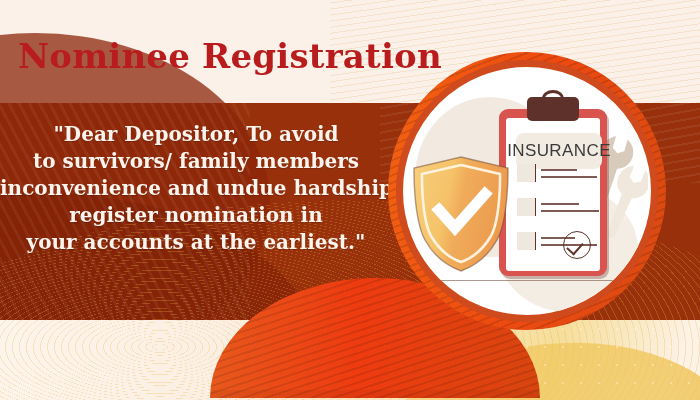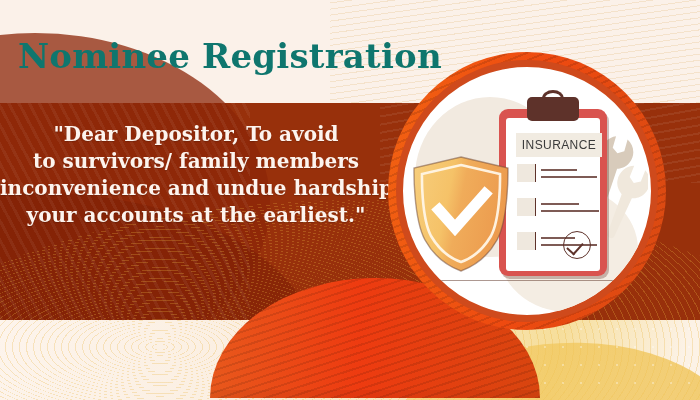--- a/index.html
+++ b/index.html
@@ -88,21 +88,21 @@
     position:absolute;left:320px;top:0;width:380px;height:80px;
     background-image:radial-gradient(rgba(255,255,255,.6) 1px, transparent 1px);
     background-size:18px 18px;
     opacity:.55;
   }
 
   
   .title{
     position:absolute;left:18px;top:36px;
     font-size:34px;font-weight:bold;letter-spacing:.2px;
-    color:#0f766e;
+    color:#b91c1c;
     font-family:"DejaVu Serif", serif;
     white-space:nowrap;
   }
   .body-copy{
     position:absolute;left:0px;top:121px;width:392px;
     text-align:center;
     color:#FDF4EE;
     font-size:20px;line-height:27px;font-weight:bold;
     font-family:"DejaVu Serif", serif;
     text-shadow:0 1px 1px rgba(0,0,0,.18);
@@ -165,26 +165,26 @@
   .clip-head{
     position:absolute;left:50%;top:-12px;transform:translateX(-50%);
     width:52px;height:24px;background:#5E322A;border-radius:5px;
   }
   .clip-head:before{
     content:"";position:absolute;left:50%;top:-7px;transform:translateX(-50%);
     width:16px;height:14px;border:3px solid #5E322A;border-radius:50% 50% 0 0;
     border-bottom:none;background:transparent;
   }
   .clip-title{
-    position:absolute;left:10px;top:15px;width:86px;height:24px;
+    position:absolute;left:10px;top:15px;width:86px;height:36px;
     background:#F1EBE1;
     color:#3A3A3A;
     font-family:"Liberation Sans", sans-serif;
-    font-size:12px;font-weight:normal;letter-spacing:.4px;
-    display:flex;align-items:center;justify-content:center;
+    font-size:17px;font-weight:normal;letter-spacing:.4px;
+    display:flex;align-items:center;justify-content:center;border-radius:8px;
   }
   .check-row{position:absolute;left:11px;width:86px;height:18px;}
   .check-box{
     position:absolute;left:0;top:0;width:18px;height:18px;
     background:#EFE8DE;border-right:1.5px solid #5E322A;
   }
   .check-line{position:absolute;height:1.5px;background:#5E322A;opacity:.8;}
   .stamp{
     position:absolute;right:9px;bottom:12px;width:26px;height:26px;
     border:1.5px solid #5E322A;border-radius:50%;
@@ -221,20 +221,21 @@
     <div class="band-bottom-wave"></div>
     <div class="band-bottom-wave-stripes"></div>
   </div>
 
   <div class="title">Nominee Registration</div>
 
   <div class="body-copy">
     <span class="ln">"Dear Depositor, To avoid</span>
     <span class="ln">to survivors/ family members</span>
     <span class="ln">inconvenience and undue hardship</span>
+    <span class="ln">register nomination in</span>
     <span class="ln">your accounts at the earliest."</span>
   </div>
 
   <div class="illus-arc-top"></div>
   <div class="illus-arc-stripes"></div>
 
   <div class="illus-ring">
 
     <div class="illus-blob"></div>
     <div class="illus-blob2"></div>

